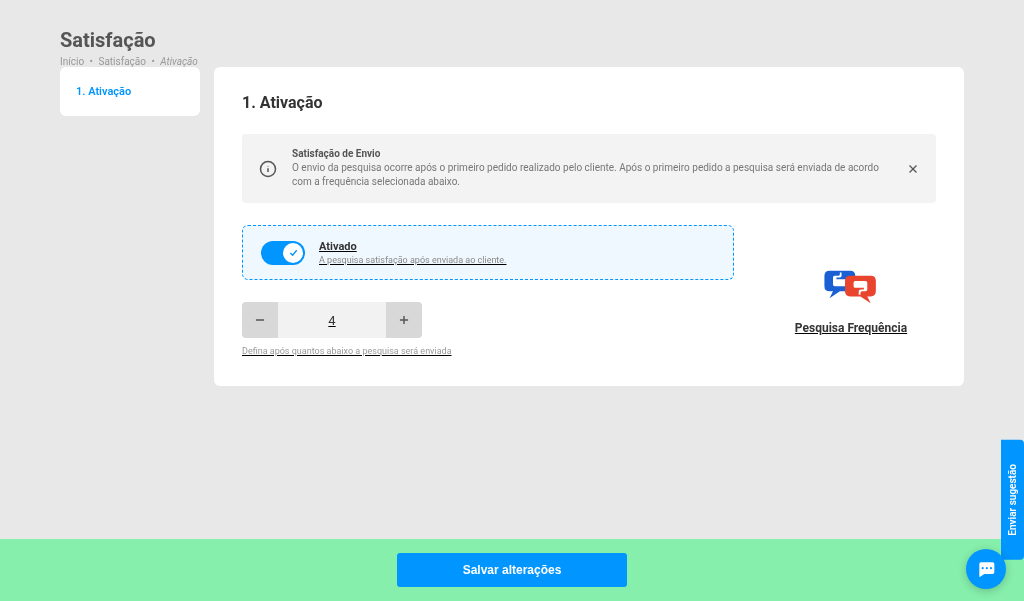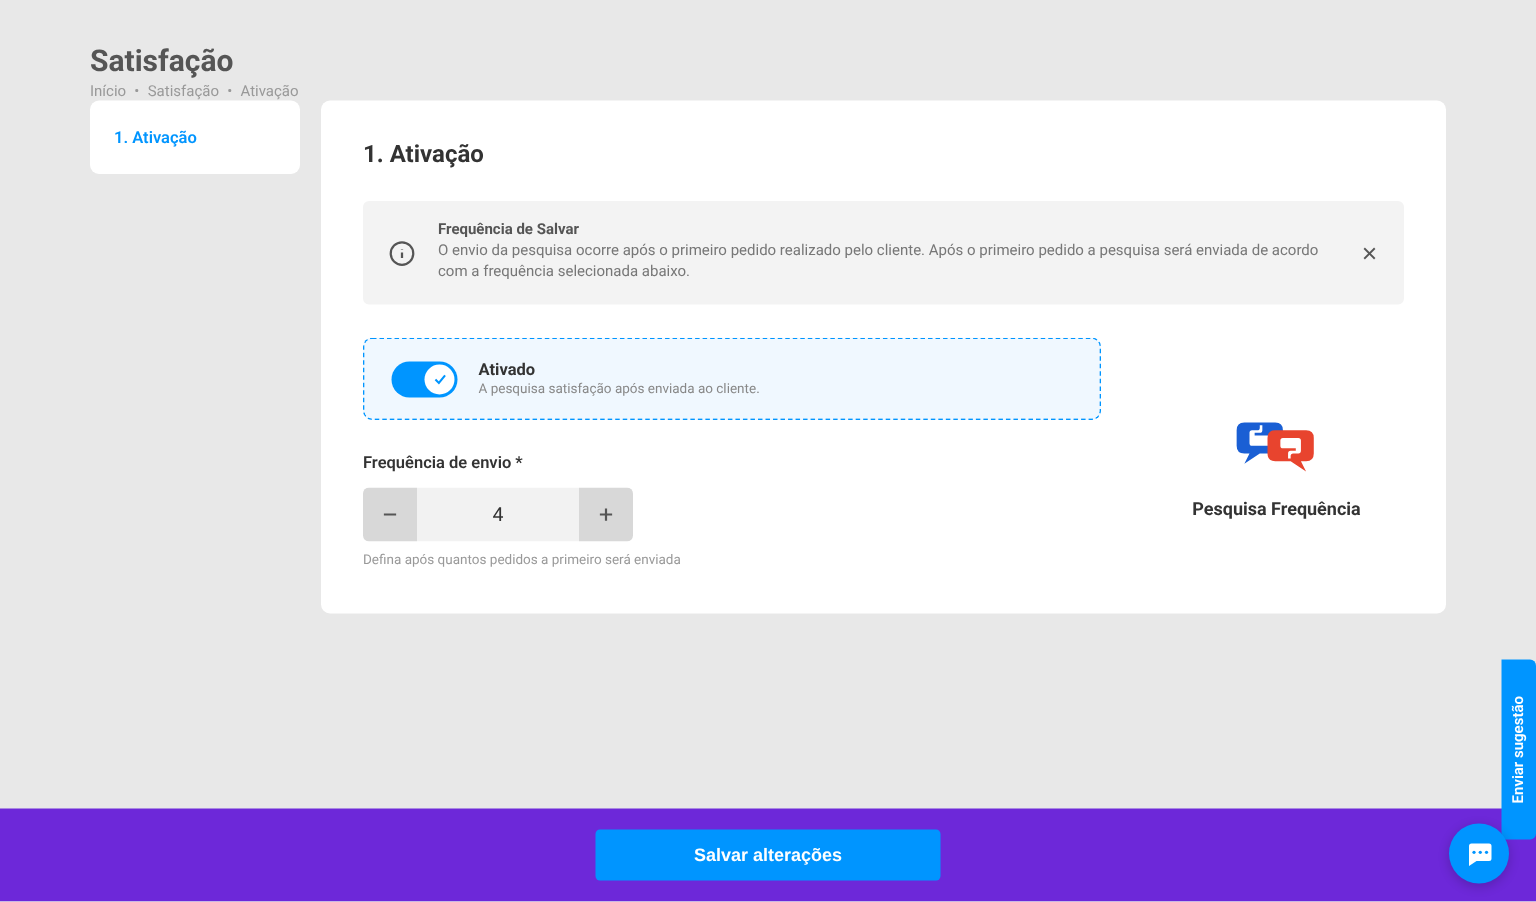--- a/index.html
+++ b/index.html
@@ -20,21 +20,21 @@
       font-size: 20px;
       font-weight: 700;
       color: #555;
       margin-bottom: 4px;
     }
     .breadcrumb {
       font-size: 10px;
       color: #999;
     }
     .breadcrumb span.sep { margin: 0 3px; }
-    .breadcrumb span.current { color: #999; }
+    .breadcrumb span.current { color: #999; font-style: italic; }
     .content-row {
       display: flex;
       gap: 14px;
     }
     .sidebar {
       background: #fff;
       border-radius: 6px;
       width: 140px;
       padding: 8px 0;
       height: fit-content;
@@ -96,20 +96,21 @@
       color: #555;
       width: 14px;
       height: 14px;
       display: flex;
       align-items: center;
       justify-content: center;
     }
     .activation-row {
       display: flex;
       gap: 32px;
+      text-decoration: underline;
     }
     .activation-left {
       flex: 1;
     }
     .toggle-card {
       border: 1px dashed #0095ff;
       background: #f0f8ff;
       border-radius: 6px;
       padding: 14px 18px;
       display: flex;
@@ -200,21 +201,21 @@
     .pesquisa-label {
       font-size: 12px;
       font-weight: 700;
       color: #333;
     }
     .footer-bar {
       position: absolute;
       bottom: 0;
       left: 0;
       right: 0;
-      background: #6d28d9;
+      background: #86efac;
       padding: 14px 0;
       display: flex;
       justify-content: center;
     }
     .save-btn {
       background: #0095ff;
       color: #fff;
       border: none;
       padding: 10px 50px;
       font-size: 12px;
@@ -279,21 +280,21 @@
 
       <div class="info-box">
         <span class="info-icon">
           <svg width="18" height="18" viewBox="0 0 24 24" fill="none" stroke="#555" stroke-width="2">
               <circle cx="12" cy="12" r="10"></circle>
               <line x1="12" y1="8" x2="12" y2="8.5"></line>
               <line x1="12" y1="11" x2="12" y2="16"></line>
             </svg>
         </span>
         <div class="info-text">
-          <div class="info-title">Frequência de Salvar</div>
+          <div class="info-title">Satisfação de Envio</div>
           <div class="info-desc">O envio da pesquisa ocorre após o primeiro pedido realizado pelo cliente. Após o primeiro pedido a pesquisa será enviada de acordo com a frequência selecionada abaixo.</div>
         </div>
         <span class="info-close">
           <svg width="12" height="12" viewBox="0 0 24 24" fill="none" stroke="#555" stroke-width="2.5">
               <line x1="5" y1="5" x2="19" y2="19"></line>
               <line x1="19" y1="5" x2="5" y2="19"></line>
             </svg>
         </span>
       </div>
 
@@ -306,36 +307,35 @@
                     <polyline points="5 13 10 18 19 7"></polyline>
                   </svg>
               </div>
             </div>
             <div class="toggle-text">
               <div class="toggle-title">Ativado</div>
               <div class="toggle-desc">A pesquisa satisfação após enviada ao cliente.</div>
             </div>
           </div>
 
-          <div class="freq-label">Frequência de envio *</div>
           <div class="stepper">
             <button class="stepper-btn">
               <svg width="14" height="14" viewBox="0 0 24 24" stroke="#555" stroke-width="2.5">
                   <line x1="5" y1="12" x2="19" y2="12"></line>
                 </svg>
             </button>
             <div class="stepper-value">4</div>
             <button class="stepper-btn">
               <svg width="14" height="14" viewBox="0 0 24 24" stroke="#555" stroke-width="2.5">
                   <line x1="5" y1="12" x2="19" y2="12"></line>
                   <line x1="12" y1="5" x2="12" y2="19"></line>
                 </svg>
             </button>
           </div>
-          <div class="freq-hint">Defina após quantos pedidos a primeiro será enviada</div>
+          <div class="freq-hint">Defina após quantos abaixo a pesquisa será enviada</div>
         </div>
 
         <div class="activation-right">
           <div class="pesquisa-icon">
             <svg width="60" height="40" viewBox="0 0 70 46">
               <g>
                 <path d="M 10 4 Q 4 4 4 10 L 4 22 Q 4 28 10 28 L 14 28 L 10 36 L 22 28 L 34 28 Q 40 28 40 22 L 40 10 Q 40 4 34 4 Z" fill="#1a5fd4"></path>
                 <path d="M 14 17 L 14 12 Q 14 10 16 10 L 20 10 Q 22 10 22 8 L 22 6 L 24 6 L 24 10 Q 24 12 22 12 L 18 12 L 18 14 L 28 14 Q 30 14 30 16 L 30 20 Q 30 22 28 22 L 16 22 Q 14 22 14 20 Z" fill="#fff"></path>
               </g>
               <g transform="translate(24, 6)">

